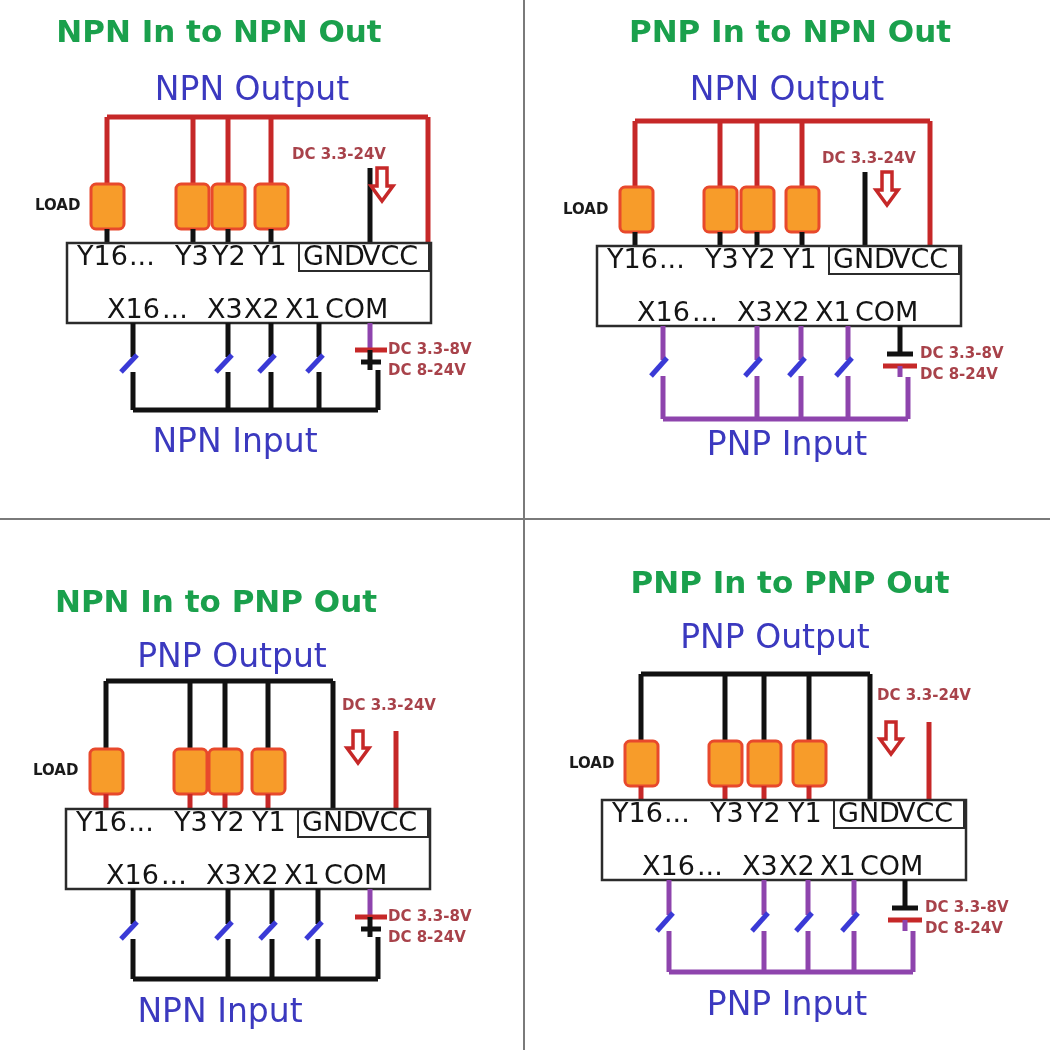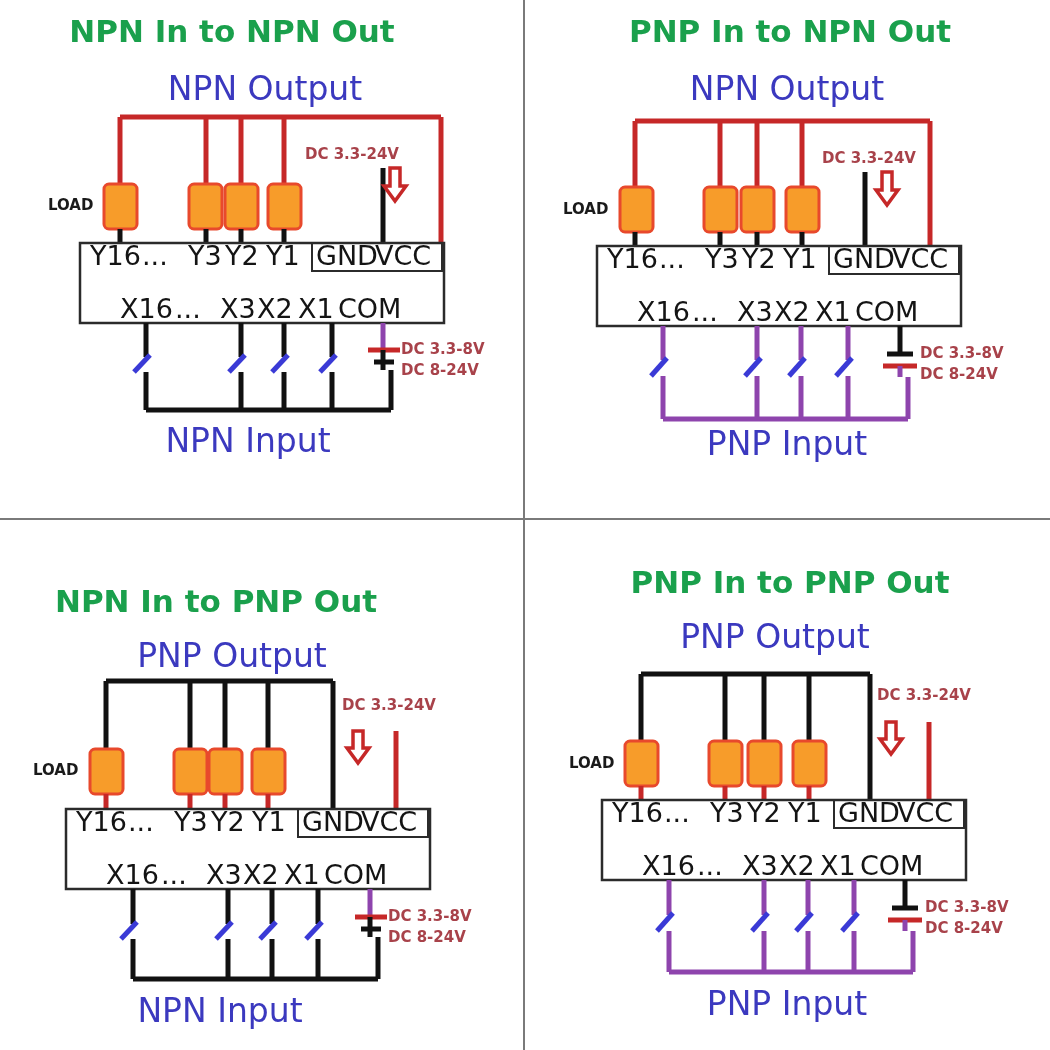--- a/index.html
+++ b/index.html
@@ -4,21 +4,21 @@
 <style>
   html,body{margin:0;padding:0;}
   body{
     width:1050px;height:1050px;
     background:#ffffff;
     font-family:"DejaVu Sans", sans-serif;
     overflow:hidden;
   }
   #root{position:relative;width:1050px;height:1050px;}
   .quad{position:absolute;width:525px;height:525px;overflow:hidden;}
-  #q-tl{left:16px;top:0;}
+  #q-tl{left:3px;top:0;}
   #q-tr{left:525px;top:0;}
   #q-bl{left:0;top:547px;}
   #q-br{left:525px;top:528px;}
   .divider{position:absolute;background:#7a7a7a;}
   #div-v{left:523px;top:0;width:2px;height:1050px;}
   #div-h{left:0;top:518px;width:1050px;height:2px;}
   svg{display:block;}
   text{font-family:"DejaVu Sans", sans-serif;}
   .t-title{font-size:31px;fill:#1aa04c;font-weight:bold;letter-spacing:0px;}
   .t-sub{font-size:33px;fill:#3b39bf;font-weight:normal;}

